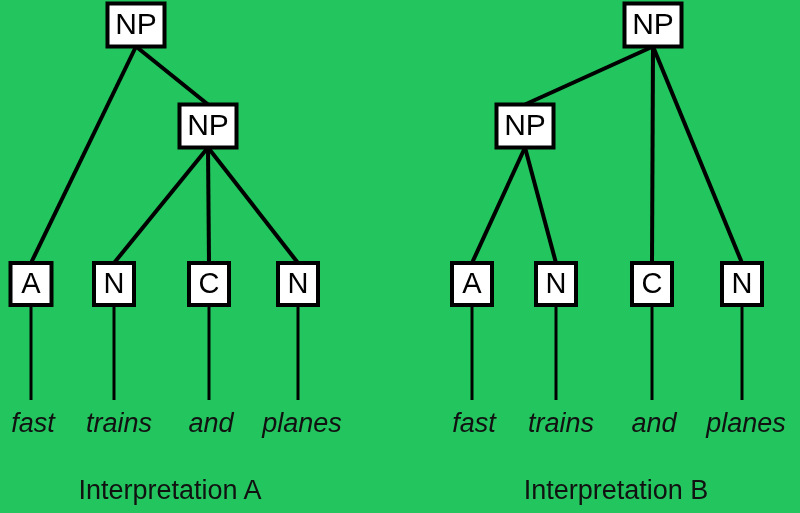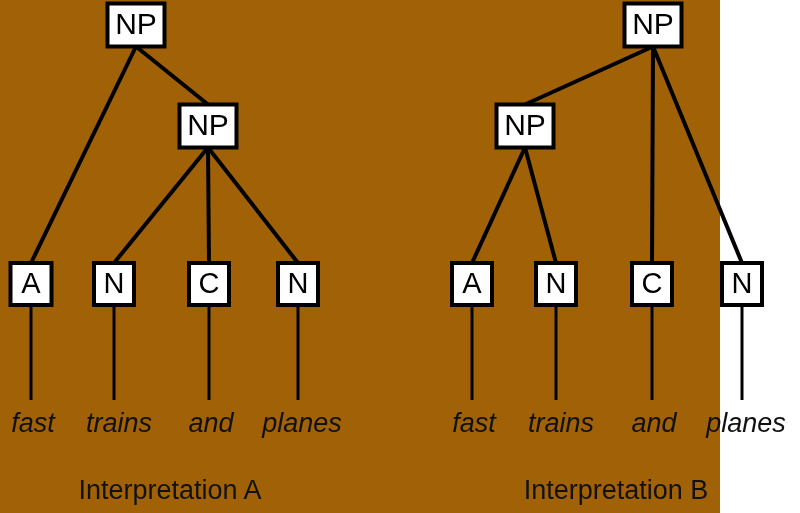--- a/index.html
+++ b/index.html
@@ -8,23 +8,23 @@
     background: #ffffff;
   }
   body {
     width: 800px;
     height: 513px;
     overflow: hidden;
     font-family: "Liberation Sans", sans-serif;
   }
   #canvas {
     position: relative;
-    width: 720px;
+    width: 800px;
     height: 513px;
-    background: #a16207;
+    background: #22c55e;
   }
   svg.tree-svg {
     position: absolute;
     top: 0;
     left: 0;
     width: 800px;
     height: 513px;
     display: block;
   }
   .edge {

